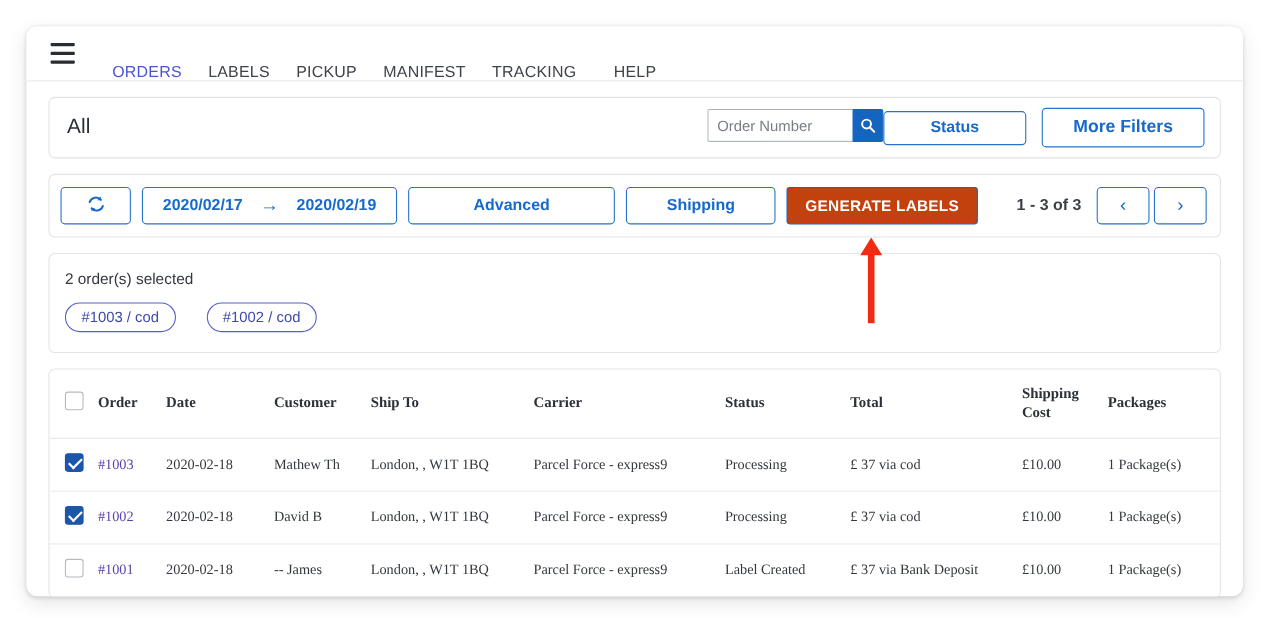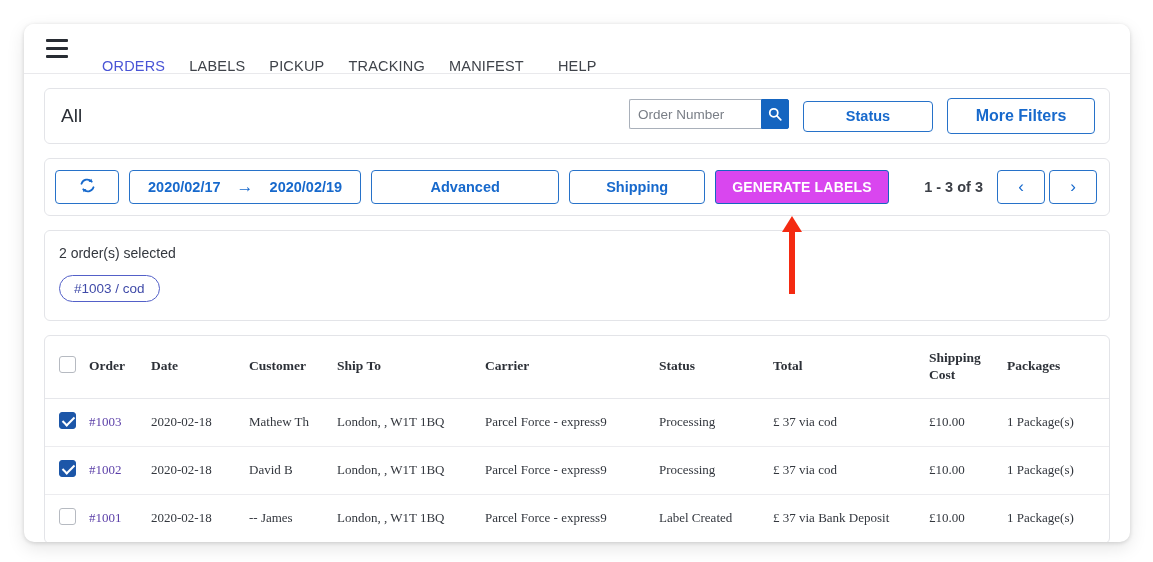--- a/index.html
+++ b/index.html
@@ -76,21 +76,21 @@
     font-size: 19px;
     color: #2b2f36;
     font-weight: 400;
     margin-left: 4px;
   }
   .spacer { flex: 1 1 auto; }
 
   .searchbox {
     display: flex;
     height: 34px;
-    margin-right: 14px;
+    margin-right: 0;
   }
   .searchbox input {
     width: 132px;
     height: 30px;
     border: 1px solid #a9b0ba;
     border-right: none;
     border-radius: 2px 0 0 2px;
     padding: 0 8px;
     font-size: 13.5px;
     font-family: "Liberation Sans", sans-serif;
@@ -137,21 +137,21 @@
     font-weight: 700;
     font-size: 14.5px;
     gap: 16px;
   }
   .tb-dates .arrow { font-weight: 400; font-size: 17px; color: #1769cc; }
   .tb-advanced { height: 34px; width: 188px; margin-right: 10px; }
   .tb-shipping { height: 34px; width: 136px; margin-right: 10px; }
   .tb-generate {
     height: 34px;
     padding: 0 16px;
-    background: #d946ef;
+    background: #c2410c;
     border-color: #1565c0;
     color: #fff;
     font-size: 14px;
     letter-spacing: .2px;
     border-radius: 3px;
   }
   .pageinfo {
     font-size: 14.5px;
     font-weight: 700;
     color: #3b3f46;
@@ -266,22 +266,22 @@
   <div class="navbar">
     <div class="hamburger">
       <i></i>
       <i></i>
       <i></i>
     </div>
     <div class="navlinks">
       <div class="navlink active">ORDERS</div>
       <div class="navlink">LABELS</div>
       <div class="navlink">PICKUP</div>
+      <div class="navlink">MANIFEST</div>
       <div class="navlink">TRACKING</div>
-      <div class="navlink">MANIFEST</div>
       <div class="navlink gap">HELP</div>
     </div>
   </div>
 
   <div class="panel headpanel">
     <div class="page-title">All</div>
     <div class="spacer"></div>
 
     <div class="searchbox">
       <input type="text" placeholder="Order Number" style="">
@@ -322,20 +322,21 @@
 
     <div class="pageinfo">1 - 3 of 3</div>
     <div class="obtn pg-btn pg-prev">‹</div>
     <div class="obtn pg-btn">›</div>
   </div>
 
   <div class="panel selpanel">
     <div class="sel-text">2 order(s) selected</div>
     <div class="chips">
       <div class="chip">#1003 / cod</div>
+      <div class="chip">#1002 / cod</div>
     </div>
   </div>
 
   <div class="panel tablepanel">
     <table class="grid">
       <thead>
         <tr>
           <th class="c-check">
             <span class="cbox"></span>
           </th>

